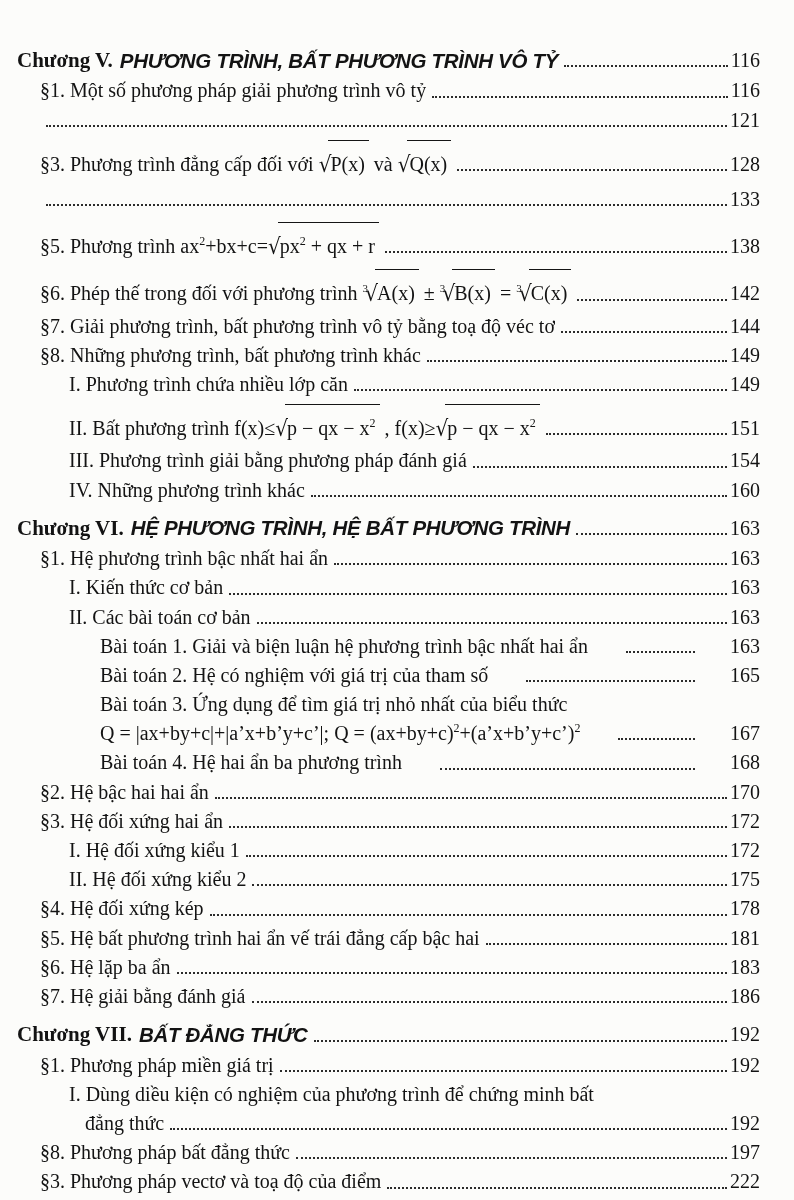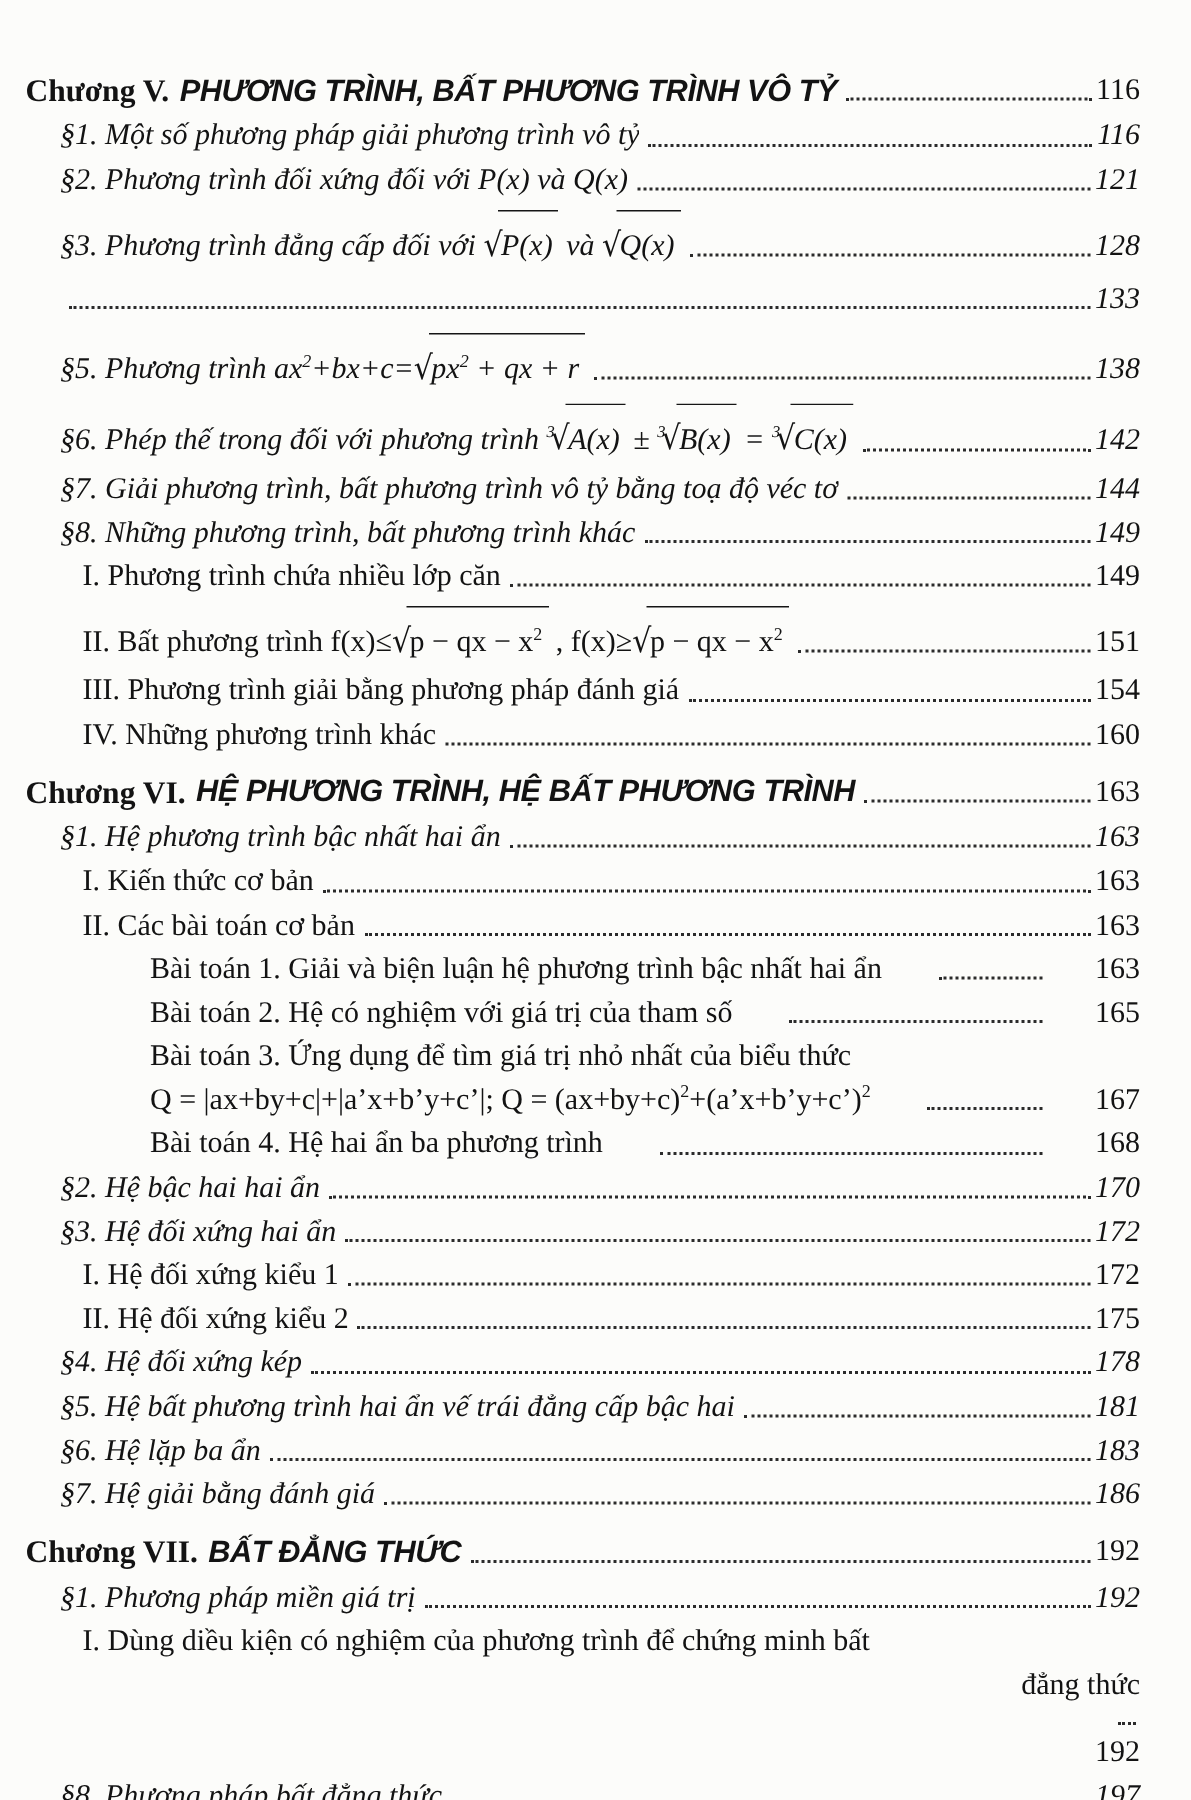--- a/index.html
+++ b/index.html
@@ -15,23 +15,23 @@
   .toc{display:flex;flex-direction:column;}
   .row{display:flex;align-items:flex-end;padding:2px 0;}
   .row.tall{padding:5px 0;}
   .txt{white-space:nowrap;flex:0 1 auto;overflow:hidden;}
   .leader{
     flex:1 1 12px;min-width:12px;
     border-bottom:2.4px dotted #2b2b2b;
     margin:0 3px 6px 6px;height:0;
   }
   .pg{white-space:nowrap;flex:0 0 auto;}
-  .ind1{margin-left:23px;font-style:italic;}
-  .ind2{margin-left:38px;}
-  .ind2c{margin-left:68px;flex-direction:column;}
+  .ind1{margin-left:23px;}
+  .ind2{margin-left:52px;}
+  .ind2c{margin-left:68px;}
   .ind3{margin-left:83px;gap:32px;}
   .chapter{margin-top:7px;padding:3px 0;}
   .chapter.first{margin-top:4px;}
   .ch-label{font-weight:bold;font-size:21px;white-space:nowrap;}
   .ch-title{
     font-family:"Liberation Sans", sans-serif;
     font-weight:bold;font-size:20.5px;letter-spacing:-0.3px;
     white-space:nowrap;margin-left:7px;font-style:italic;
   }
   sup{font-size:0.6em;line-height:0;vertical-align:super;}
@@ -53,21 +53,20 @@
         <span class="ch-title">PHƯƠNG TRÌNH, BẤT PHƯƠNG TRÌNH VÔ TỶ</span>
         <span class="leader"></span>
         <span class="pg">116</span>
       </div>
       <div class="row ind1">
         <span class="txt">§1. Một số phương pháp giải phương trình vô tỷ</span>
         <span class="leader"></span>
         <span class="pg">116</span>
       </div>
       <div class="row ind1">
-        <span class="txt">§2. Phương trình đối xứng đối với P(x) và Q(x)</span>
         <span class="leader"></span>
         <span class="pg">121</span>
       </div>
       <div class="row ind1 tall">
         <span class="txt">§3. Phương trình đẳng cấp đối với <span class="sqrt"><span class="rad">√</span><span class="vinc">P(x)</span></span> và <span class="sqrt"><span class="rad">√</span><span class="vinc">Q(x)</span></span> </span>
         <span class="leader"></span>
         <span class="pg">128</span>
       </div>
       <div class="row ind1 tall">
         <span class="leader"></span>

